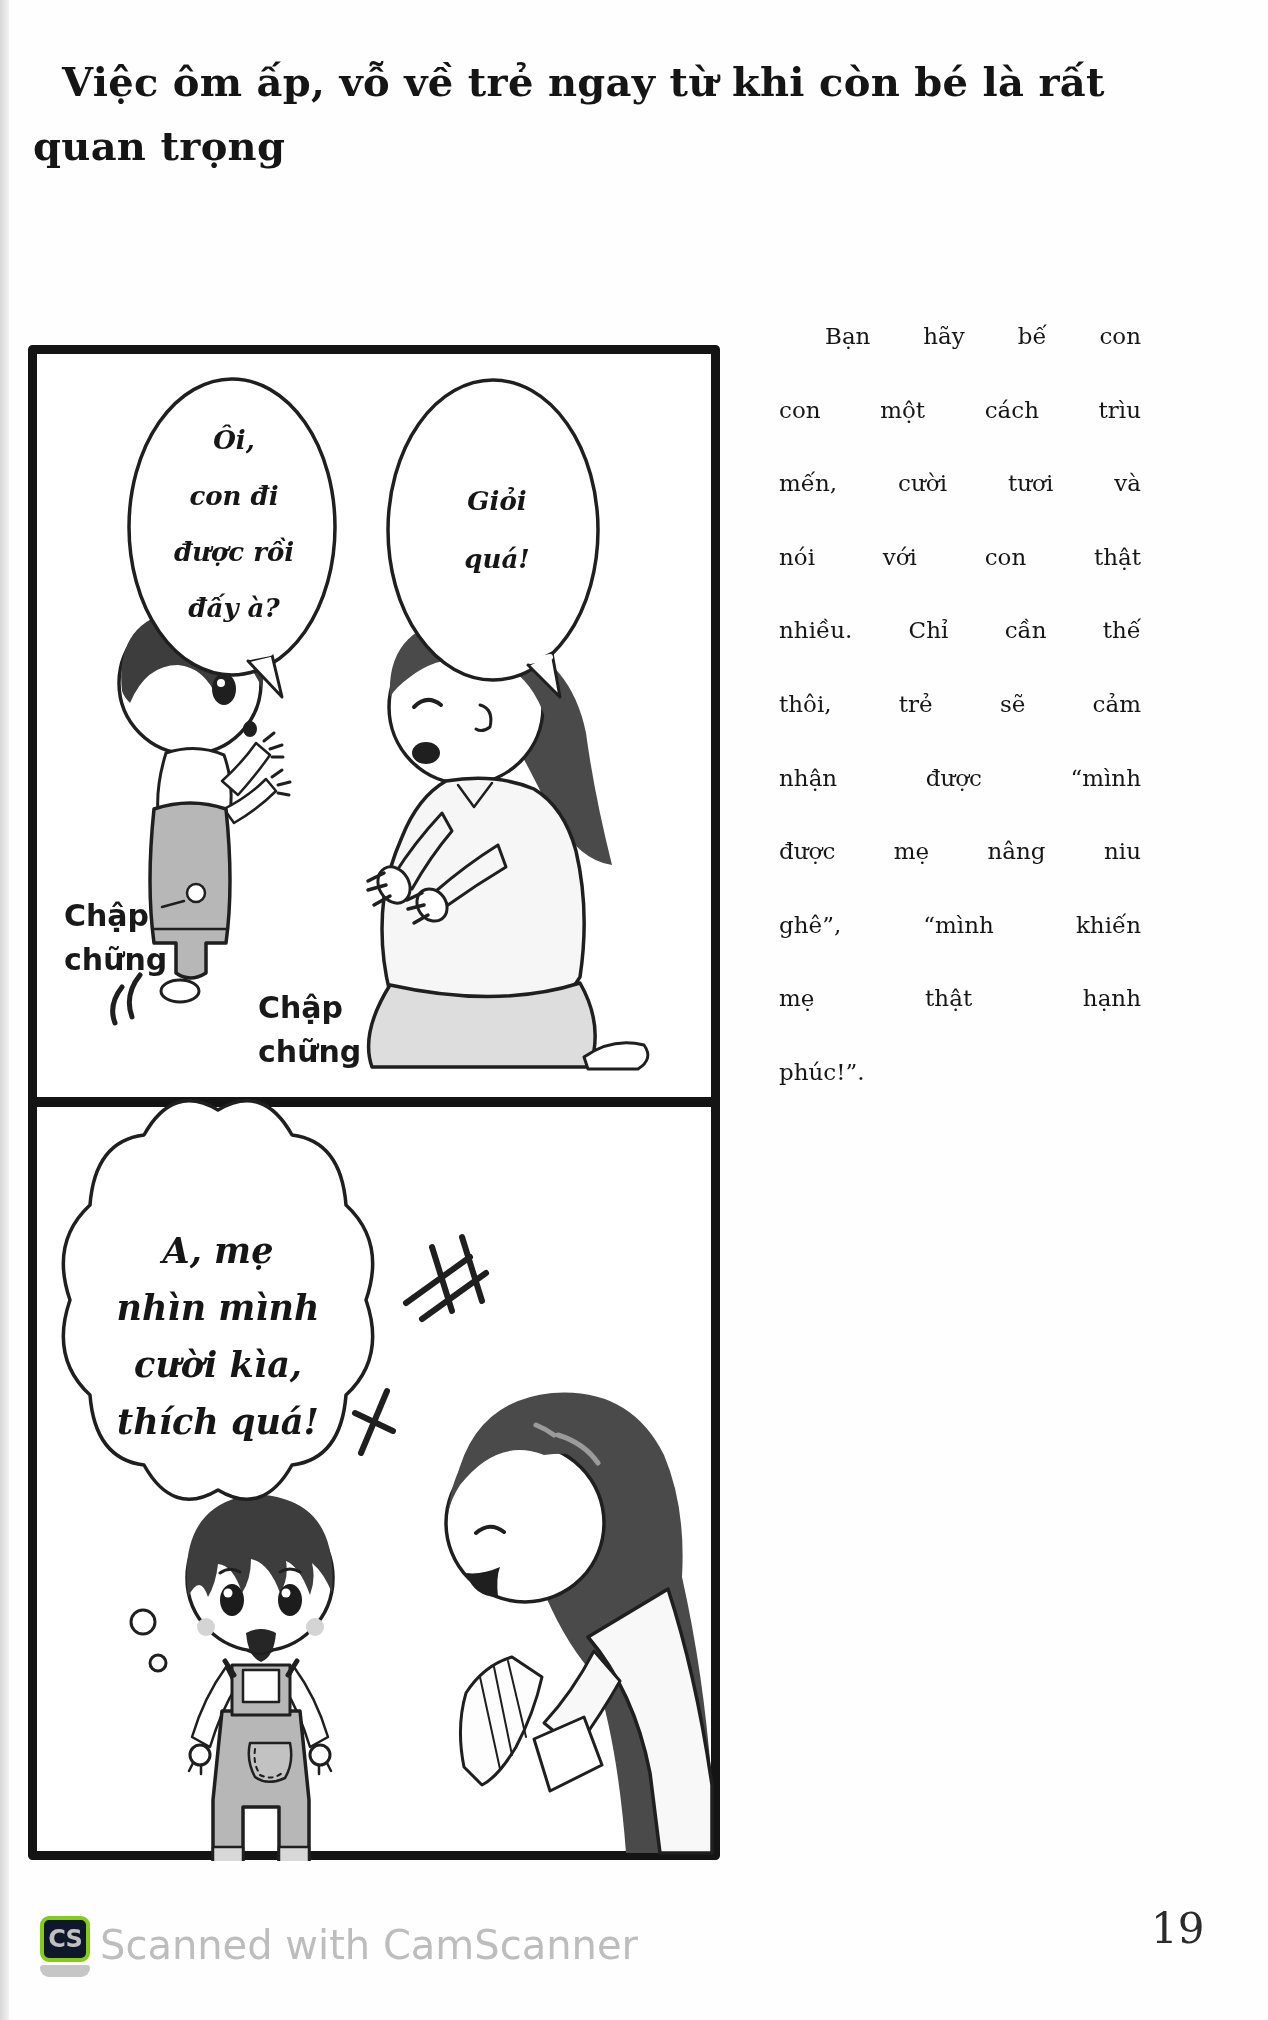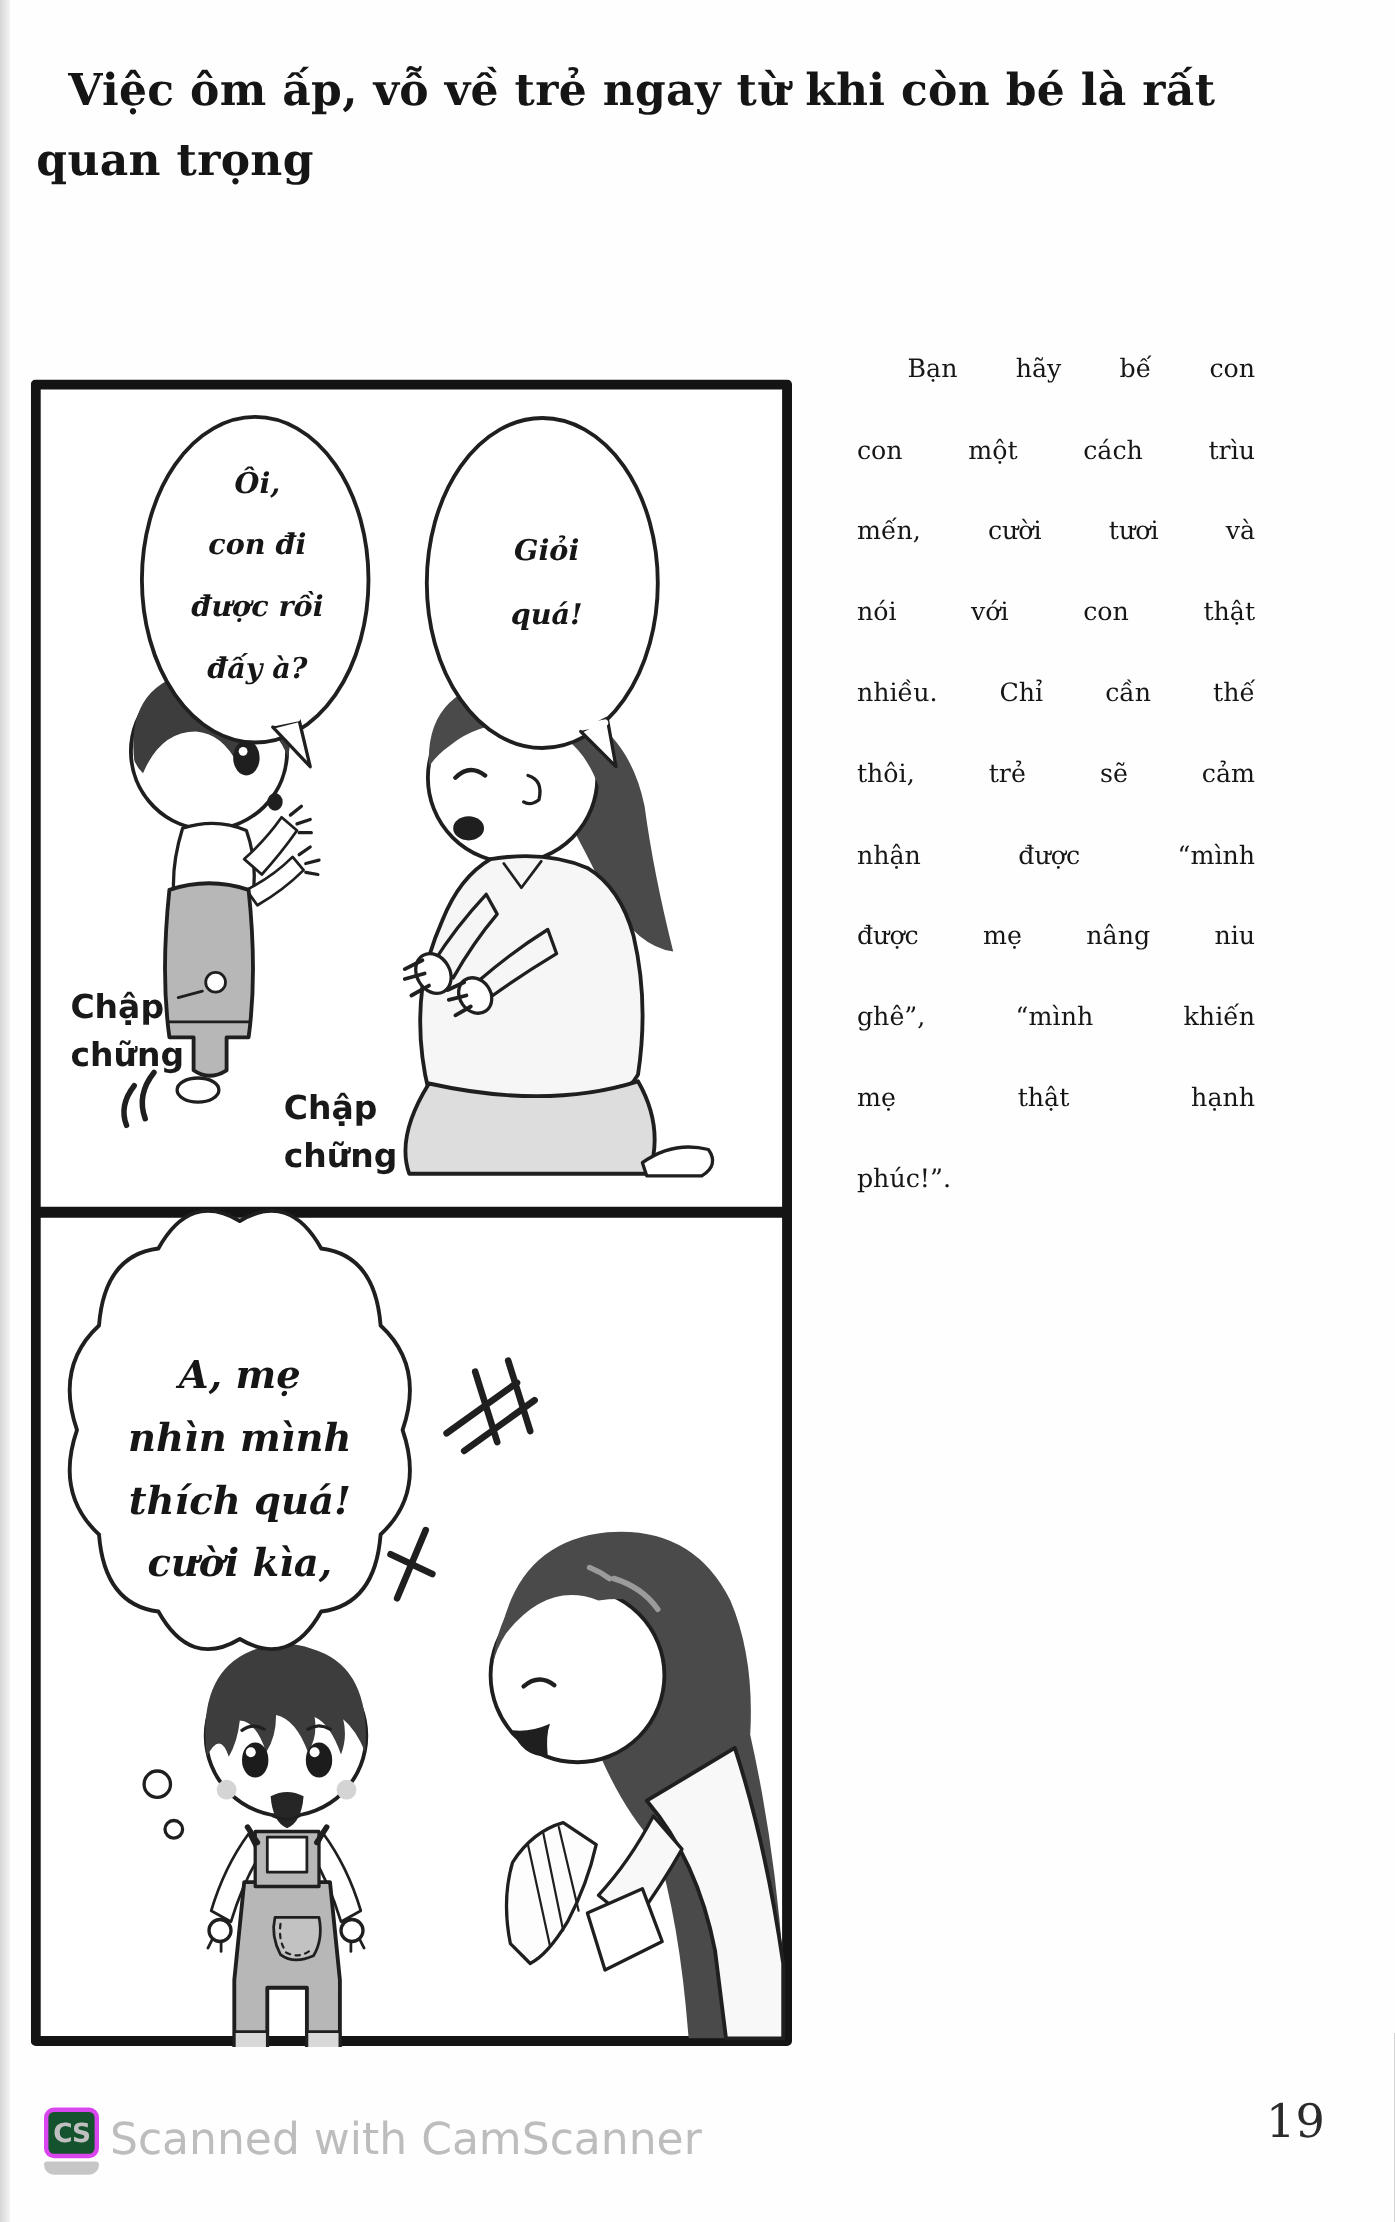--- a/index.html
+++ b/index.html
@@ -44,21 +44,21 @@
     position:absolute;left:779px;top:300px;width:362px;
     font-size:23px;line-height:73.6px;color:#161616;
   }
   .bline{text-align:justify;text-align-last:justify;}
   .bline.indent{padding-left:46px;}
   .bline.last{text-align:left;text-align-last:left;}
   
   .cs-logo{position:absolute;left:40px;top:1916px;width:50px;height:62px;}
   .cs-box{
     box-sizing:border-box;width:50px;height:46px;
-    border:4px solid #d946ef;border-radius:9px;background:#14532d;
+    border:4px solid #84cc16;border-radius:9px;background:#0f172a;
     display:flex;align-items:center;justify-content:center;
     font-family:"DejaVu Sans","Liberation Sans",sans-serif;
     font-weight:700;font-size:24px;color:#c0c0c0;letter-spacing:-1px;
   }
   .cs-strip{
     width:50px;height:12px;margin-top:3px;background:#c6c6c6;
     border-radius:3px 3px 9px 9px;
   }
   .scanner-text{
     position:absolute;left:100px;top:1922px;
@@ -206,22 +206,22 @@
     <div>Chập</div>
     <div>chững</div>
   </div>
   <div class="overlay sfx sfx2">
     <div>Chập</div>
     <div>chững</div>
   </div>
   <div class="overlay thought">
     <div>A, mẹ</div>
     <div>nhìn mình</div>
+    <div>cười kìa,</div>
     <div>thích quá!</div>
-    <div>cười kìa,</div>
   </div>
 
   <div class="paragraph">
     <div class="bline indent">Bạn hãy bế con</div>
     <div class="bline">con một cách trìu</div>
     <div class="bline">mến, cười tươi và</div>
     <div class="bline">nói với con thật</div>
     <div class="bline">nhiều. Chỉ cần thế</div>
     <div class="bline">thôi, trẻ sẽ cảm</div>
     <div class="bline">nhận được “mình</div>

